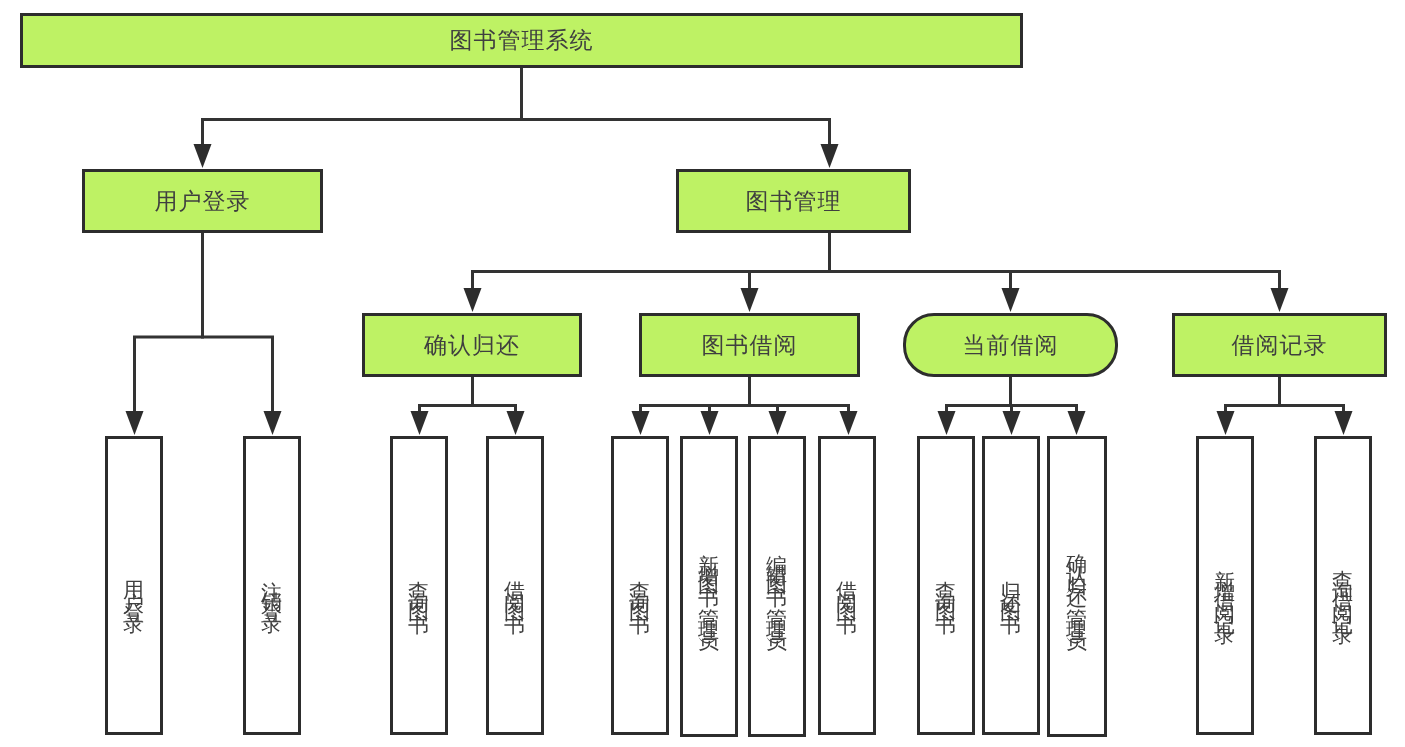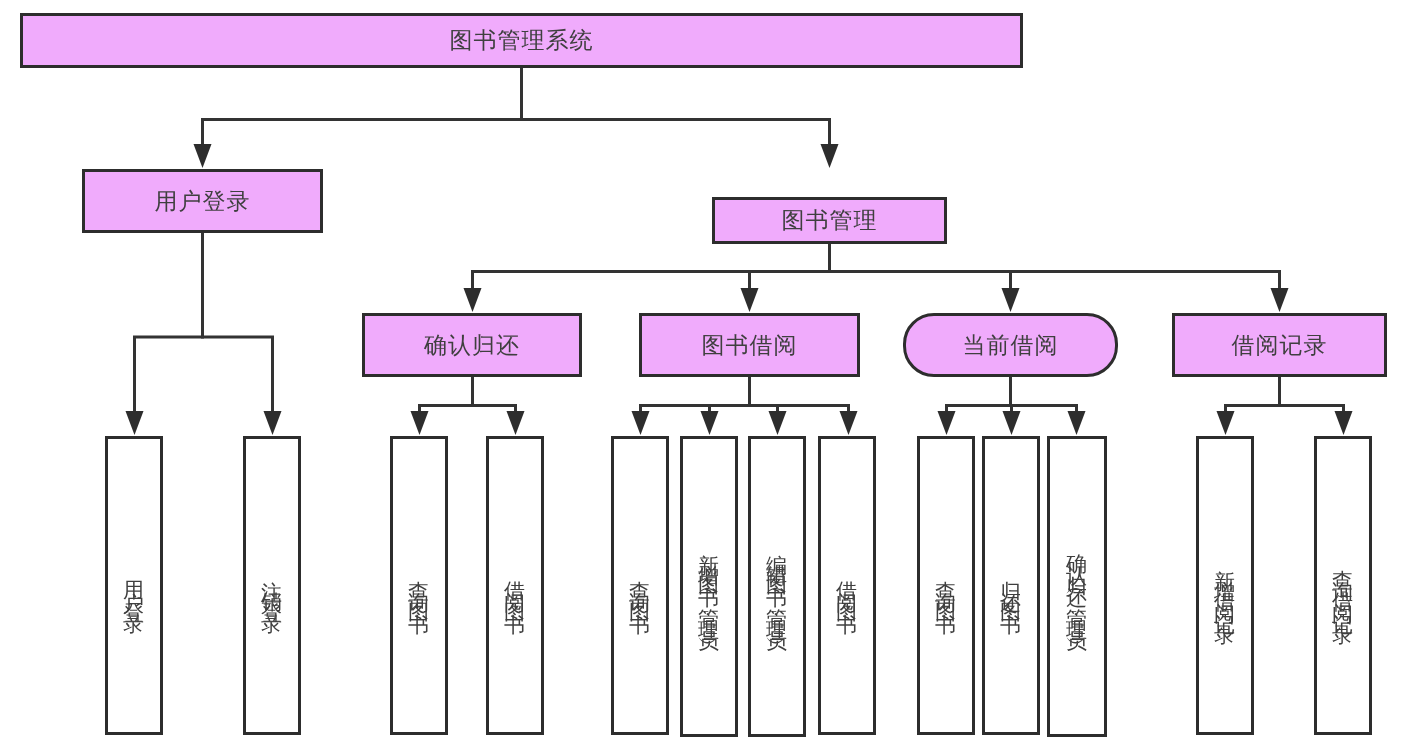--- a/index.html
+++ b/index.html
@@ -13,21 +13,21 @@
   }
   #wires {
     position: absolute;
     left: 0; top: 0;
     width: 1405px; height: 747px;
     z-index: 1;
   }
   .node {
     position: absolute;
     box-sizing: border-box;
-    background: #f0abfc;
+    background: #bef264;
     border: 3px solid #2d2d2d;
     display: flex;
     align-items: center;
     justify-content: center;
     font-size: 23px;
     color: #3f3f3f;
     z-index: 2;
     letter-spacing: 1px;
     white-space: nowrap;
   }
@@ -137,21 +137,21 @@
       <line x1="1225.5" y1="405" x2="1225.5" y2="418" fill="none"></line>
       <line x1="1343.5" y1="405" x2="1343.5" y2="418" fill="none"></line>
       <polygon points="1216.5,411 1234.5,411 1225.5,435" stroke="none"></polygon>
       <polygon points="1334.5,411 1352.5,411 1343.5,435" stroke="none"></polygon>
     </g>
   </svg>
 
   <div class="node" style="left:20px; top:13px; width:1003px; height:55px;">图书管理系统</div>
 
   <div class="node" style="left:82px; top:169px; width:241px; height:64px;">用户登录</div>
-  <div class="node" style="left:712px; top:169px; width:235px; height:47px;margin-top:28px;">图书管理</div>
+  <div class="node" style="left:676px; top:169px; width:235px; height:64px;">图书管理</div>
 
   <div class="node" style="left:362px; top:313px; width:220px; height:64px;">确认归还</div>
   <div class="node" style="left:639px; top:313px; width:221px; height:64px;">图书借阅</div>
   <div class="node" style="left:903px; top:313px; width:215px; height:64px;border-radius:31px;">当前借阅</div>
   <div class="node" style="left:1172px; top:313px; width:215px; height:64px;">借阅记录</div>
 
   <div class="leaf" style="left:105px; top:436px; width:58px; height:299px;">
     <span>用户登录</span>
   </div>
   <div class="leaf" style="left:243px; top:436px; width:58px; height:299px;">

